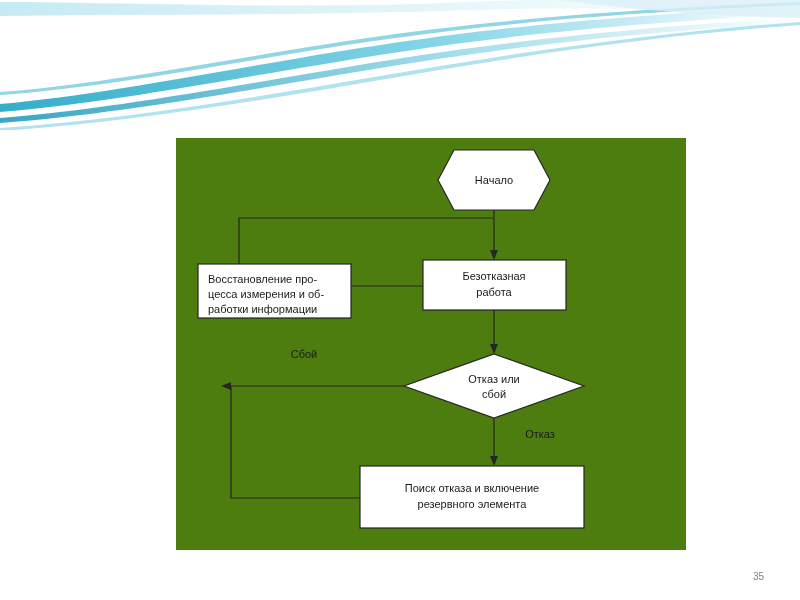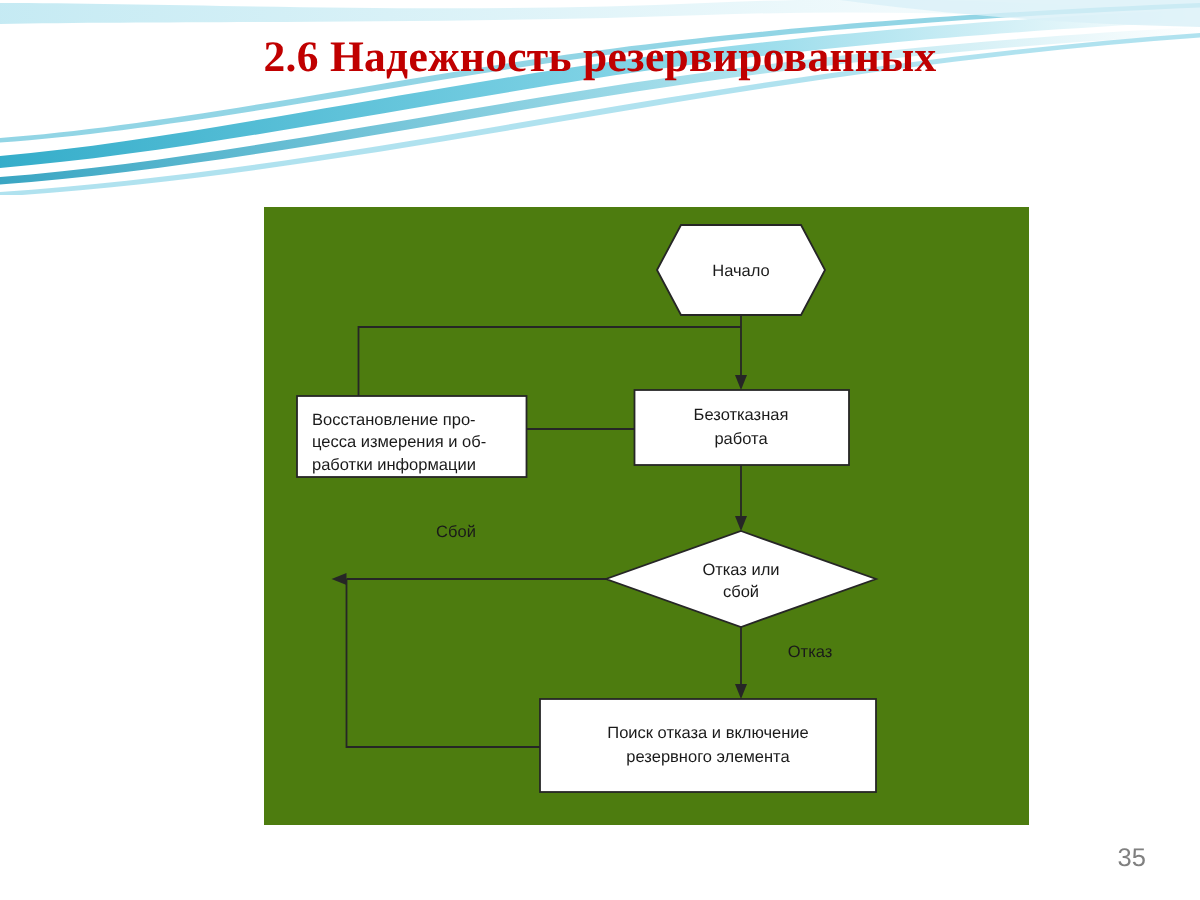--- a/index.html
+++ b/index.html
@@ -77,21 +77,21 @@
     fill: none;
   }
 
   
   .page-number {
     position: absolute;
     right: 36px;
     bottom: 18px;
     color: #808080;
     font-family: "Liberation Sans", sans-serif;
-    font-size: 17px;
+    font-size: 10px;
     z-index: 5;
   }
 </style>
 </head>
 <body>
 
 <div class="deco-top">
   <svg width="800" height="130" viewBox="0 0 800 130" xmlns="http://www.w3.org/2000/svg" aria-hidden="true">
     <defs>
       <linearGradient id="gswirl1" x1="0" y1="0" x2="1" y2="0">
@@ -113,21 +113,20 @@
     <path d="M0,2 C120,2 300,10 470,2 C600,-4 720,2 800,10 L800,16 C700,10 580,6 470,10 C300,16 120,14 0,16 Z" fill="url(#gswirl3)" opacity="0.9"></path>
     <path d="M0,104 C90,96 180,78 300,58 C430,36 560,18 800,6 L800,14 C570,26 440,44 312,66 C192,86 96,104 0,112 Z" fill="url(#gswirl1)" opacity="0.95"></path>
     <path d="M0,118 C100,110 200,92 330,70 C470,46 610,28 800,18 L800,23 C615,33 478,51 338,75 C210,97 104,115 0,123 Z" fill="url(#gswirl2)" opacity="0.85"></path>
     <path d="M0,92 C80,86 170,70 290,50 C420,28 560,12 800,2 L800,5 C565,15 428,31 296,53 C178,73 84,89 0,95 Z" fill="#49b9d4" opacity="0.6"></path>
     <path d="M0,128 C120,120 240,100 380,76 C520,52 660,32 800,22 L800,25 C662,35 524,55 386,79 C246,103 124,123 0,131 Z" fill="#8fd6e8" opacity="0.7"></path>
     <path d="M560,0 C620,8 700,16 800,18 L800,0 Z" fill="#d9f0f7" opacity="0.8"></path>
   </svg>
 </div>
 
 <div class="title-block">
-  <div class="title-line">2.6 Надежность резервированных</div>
 </div>
 
 <div class="diagram-frame">
   <svg class="diagram-svg" width="510" height="412" viewBox="0 0 510 412" xmlns="http://www.w3.org/2000/svg">
 
     <path class="link" d="M318,72 L318,112"></path>
     <polygon points="318,122 314,112 322,112" fill="#262626"></polygon>
 
     <path class="link" d="M318,172 L318,206"></path>
     <polygon points="318,216 314,206 322,206" fill="#262626"></polygon>

